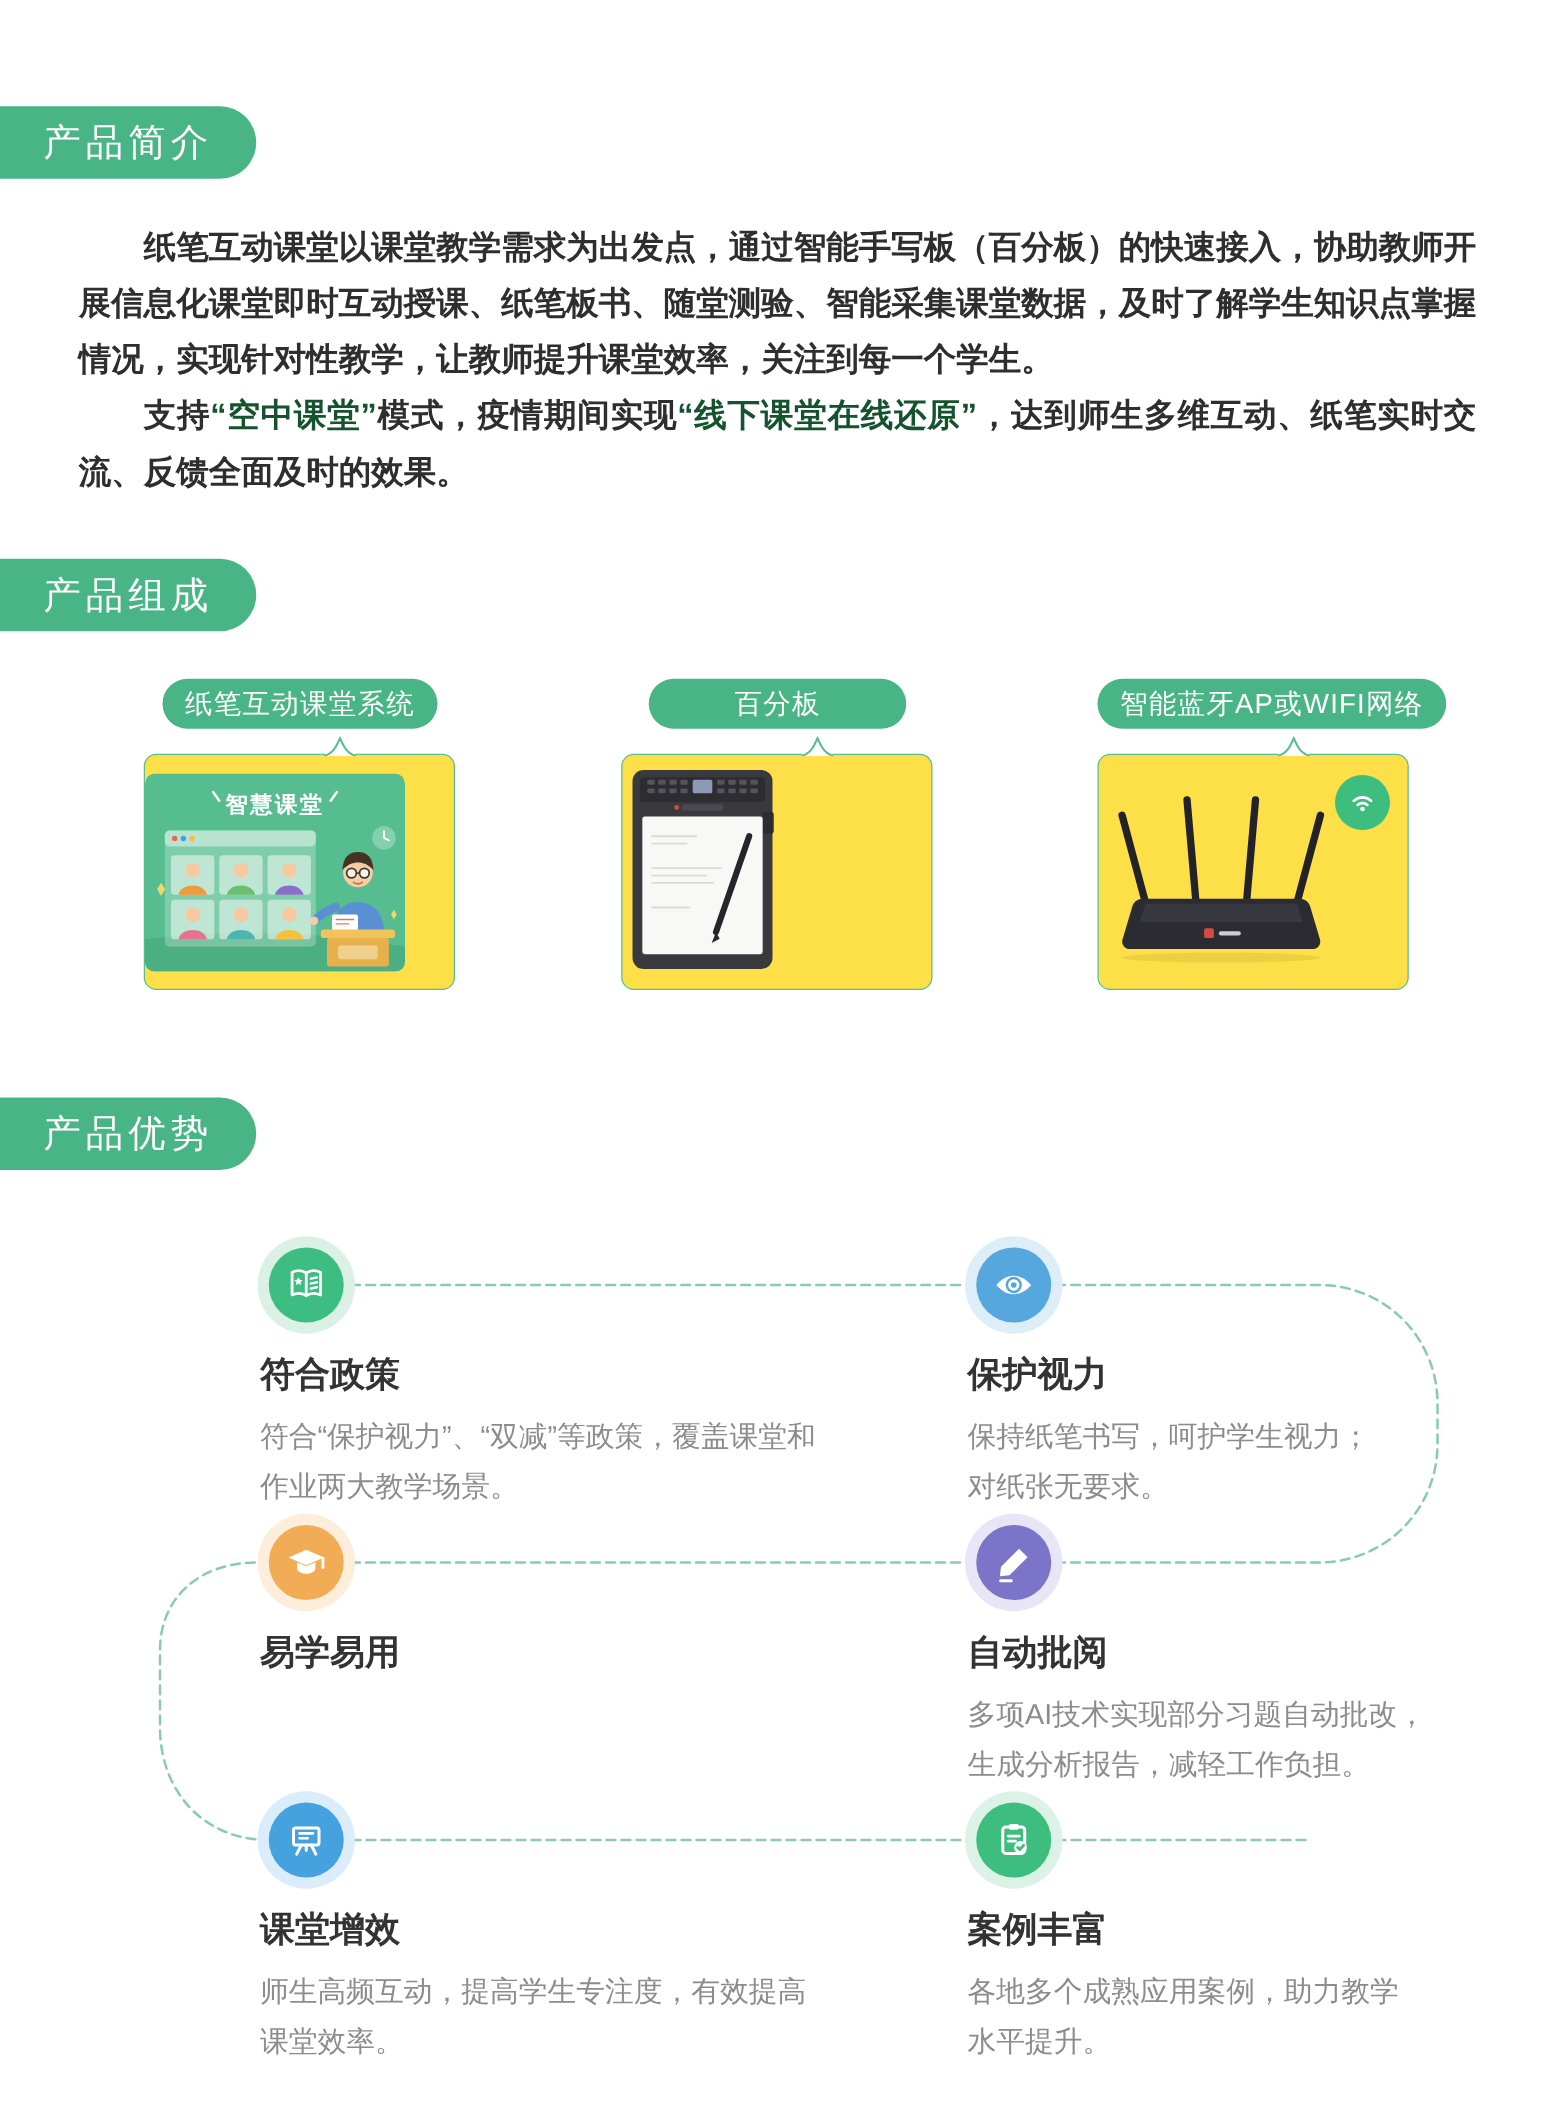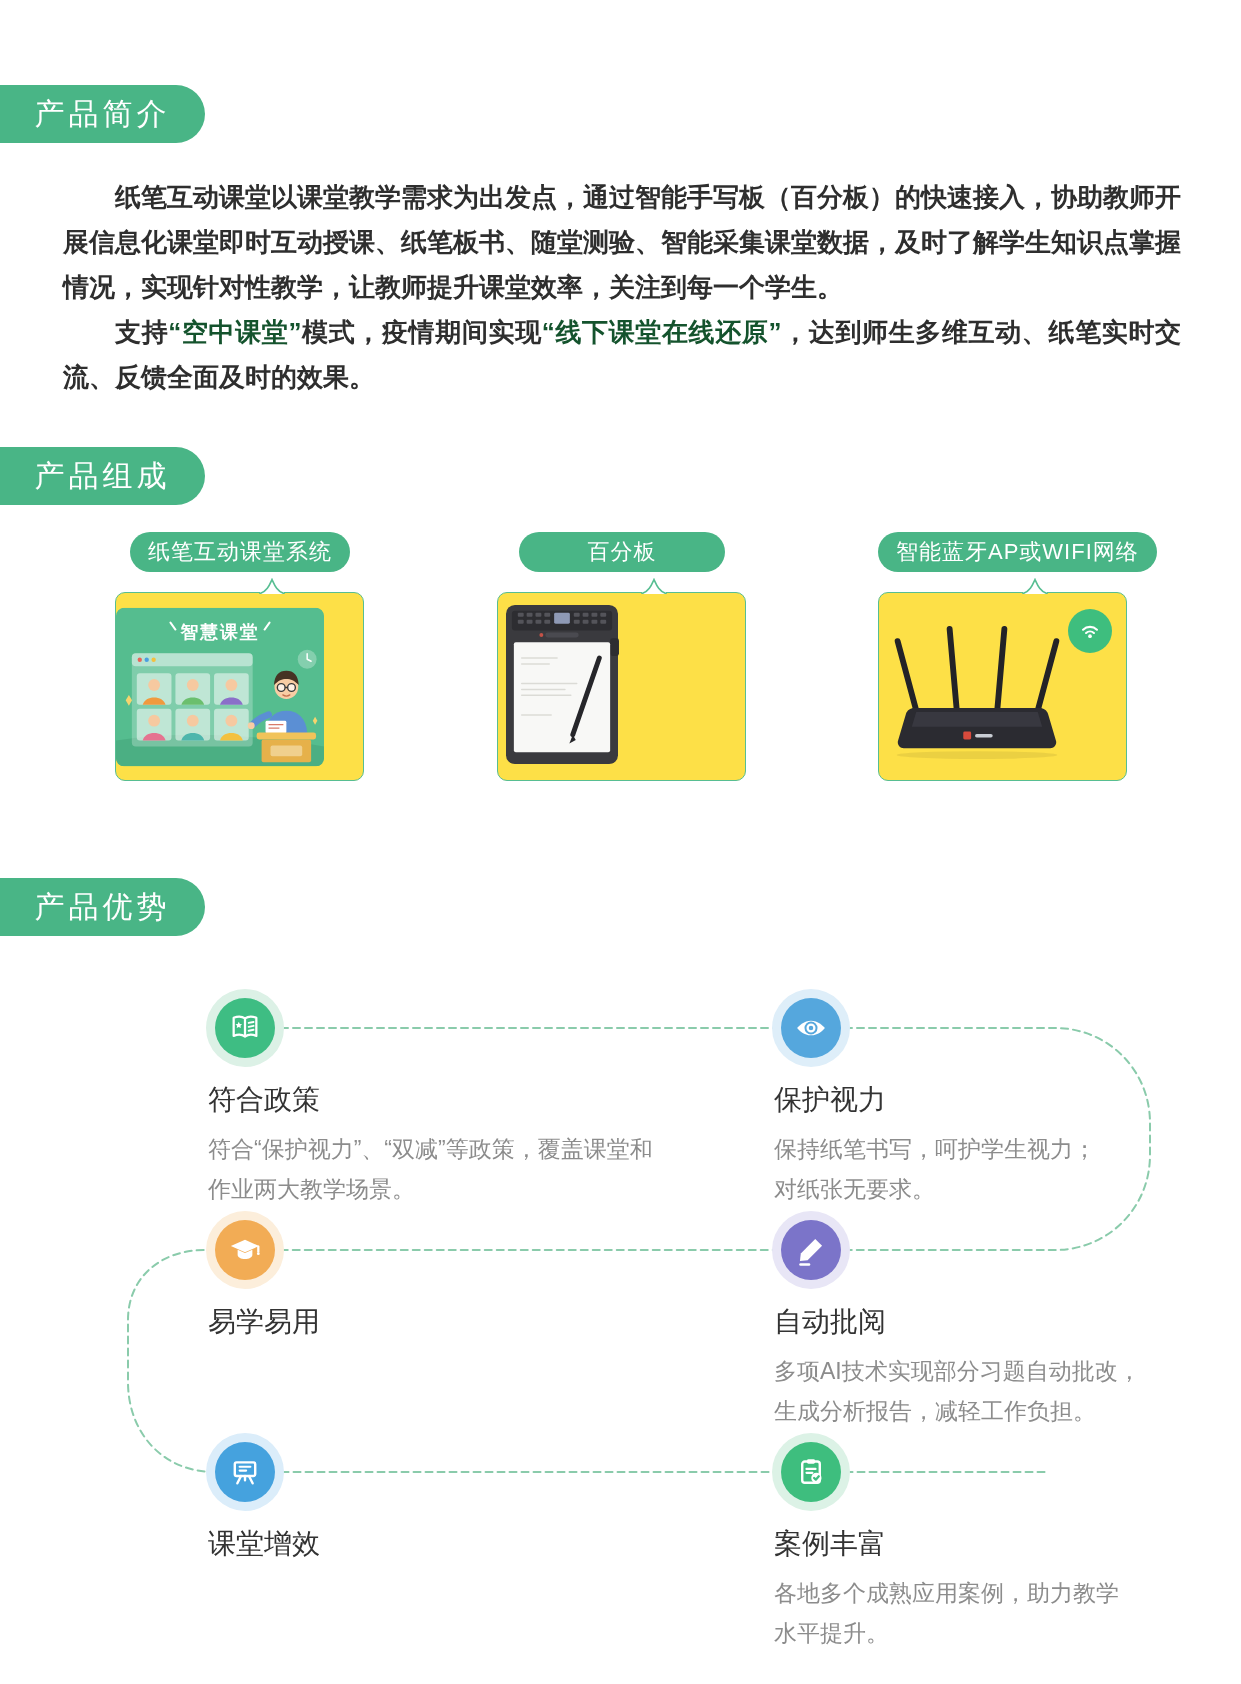--- a/index.html
+++ b/index.html
@@ -11,38 +11,38 @@
          border-radius:0 29px 29px 0;color:#ffffff;font-size:30px;font-weight:400;
          letter-spacing:4px;display:flex;align-items:center;justify-content:center;}
 
   
   .intro{position:absolute;left:63px;top:175px;width:1118px;color:#2e2e2e;
          font-size:26px;line-height:45px;font-weight:600;text-align:justify;}
   .intro p{margin:0;text-indent:2em;}
   .grn{color:#14532d;}
 
   
-  .comp-col{position:absolute;top:532px;width:250px;text-align:center;}
+  .comp-col{position:absolute;top:543px;width:250px;text-align:center;}
   .pill{display:flex;align-items:center;justify-content:center;height:40px;margin:0 auto;
         width:max-content;min-width:206px;padding:0 18px;border-radius:20px;background:#49B586;
         color:#ffffff;font-size:22px;letter-spacing:1px;box-sizing:border-box;}
   .card{position:relative;margin-top:20px;width:247px;height:187px;background:#fde047;
         border:1.5px solid #57BE92;border-radius:10px;display:flex;align-items:center;
         justify-content:flex-start;}
   .tail{position:absolute;top:-15px;left:58%;width:26px;height:16px;}
   .wifi-badge{position:absolute;top:16px;right:14px;width:44px;height:44px;border-radius:50%;
         background:#3EBE7E;display:flex;align-items:center;justify-content:center;}
 
   
   .adv{position:absolute;left:0;top:940px;width:1241px;height:744px;}
   .dashes{position:absolute;left:0;top:0;}
   .adv-item{position:absolute;width:520px;}
   .icon-halo{width:78px;height:78px;border-radius:50%;display:flex;align-items:center;justify-content:center;}
   .icon-circ{width:60px;height:60px;border-radius:50%;display:flex;align-items:center;justify-content:center;}
-  .adv-title{margin:14px 0 0 2px;font-size:28px;font-weight:400;color:#333333;}
+  .adv-title{margin:14px 0 0 2px;font-size:28px;font-weight:700;color:#333333;}
   .adv-body{margin:10px 0 0 2px;font-size:23px;line-height:40px;color:#8C8C8C;white-space:pre-line;}
 </style>
 </head>
 <body>
 
 <div class="page">
 
   <div class="badge" style="top:85px">产品简介</div>
 
   <div class="intro">
@@ -257,20 +257,22 @@
       <div class="icon-halo" style="background: rgb(219, 237, 250);">
         <div class="icon-circ" style="background: rgb(69, 162, 222);">
           <svg width="34" height="34" viewBox="0 0 24 24">
             <rect x="4.8" y="5.2" width="14.4" height="9.6" rx="1.2" fill="none" stroke="#ffffff" stroke-width="1.7"></rect>
             <path d="M8.2 8.3 h7.6 M8.2 11 h4.6" stroke="#ffffff" stroke-width="1.5" stroke-linecap="round"></path>
             <path d="M9.2 14.8 L6.6 20 M14.8 14.8 L17.4 20 M12 14.8 V17.8" stroke="#ffffff" stroke-width="1.7" stroke-linecap="round"></path>
           </svg>
         </div>
       </div>
       <h3 class="adv-title">课堂增效</h3>
+      <p class="adv-body">师生高频互动，提高学生专注度，有效提高
+课堂效率。</p>
     </div>
 
     <div class="adv-item" style="left:772px;top:493px">
       <div class="icon-halo" style="background: rgb(220, 242, 230);">
         <div class="icon-circ" style="background: rgb(62, 190, 126);">
           <svg width="34" height="34" viewBox="0 0 24 24">
             <rect x="5.8" y="4.6" width="12.4" height="15" rx="1.8" fill="none" stroke="#ffffff" stroke-width="1.7"></rect>
             <rect x="9.2" y="3" width="5.6" height="3.2" rx="1" fill="#ffffff"></rect>
             <path d="M8.8 9.8 h6.4 M8.8 12.6 h4.2" stroke="#ffffff" stroke-width="1.5" stroke-linecap="round"></path>
             <circle cx="15.8" cy="16.2" r="3.6" fill="#ffffff"></circle>

